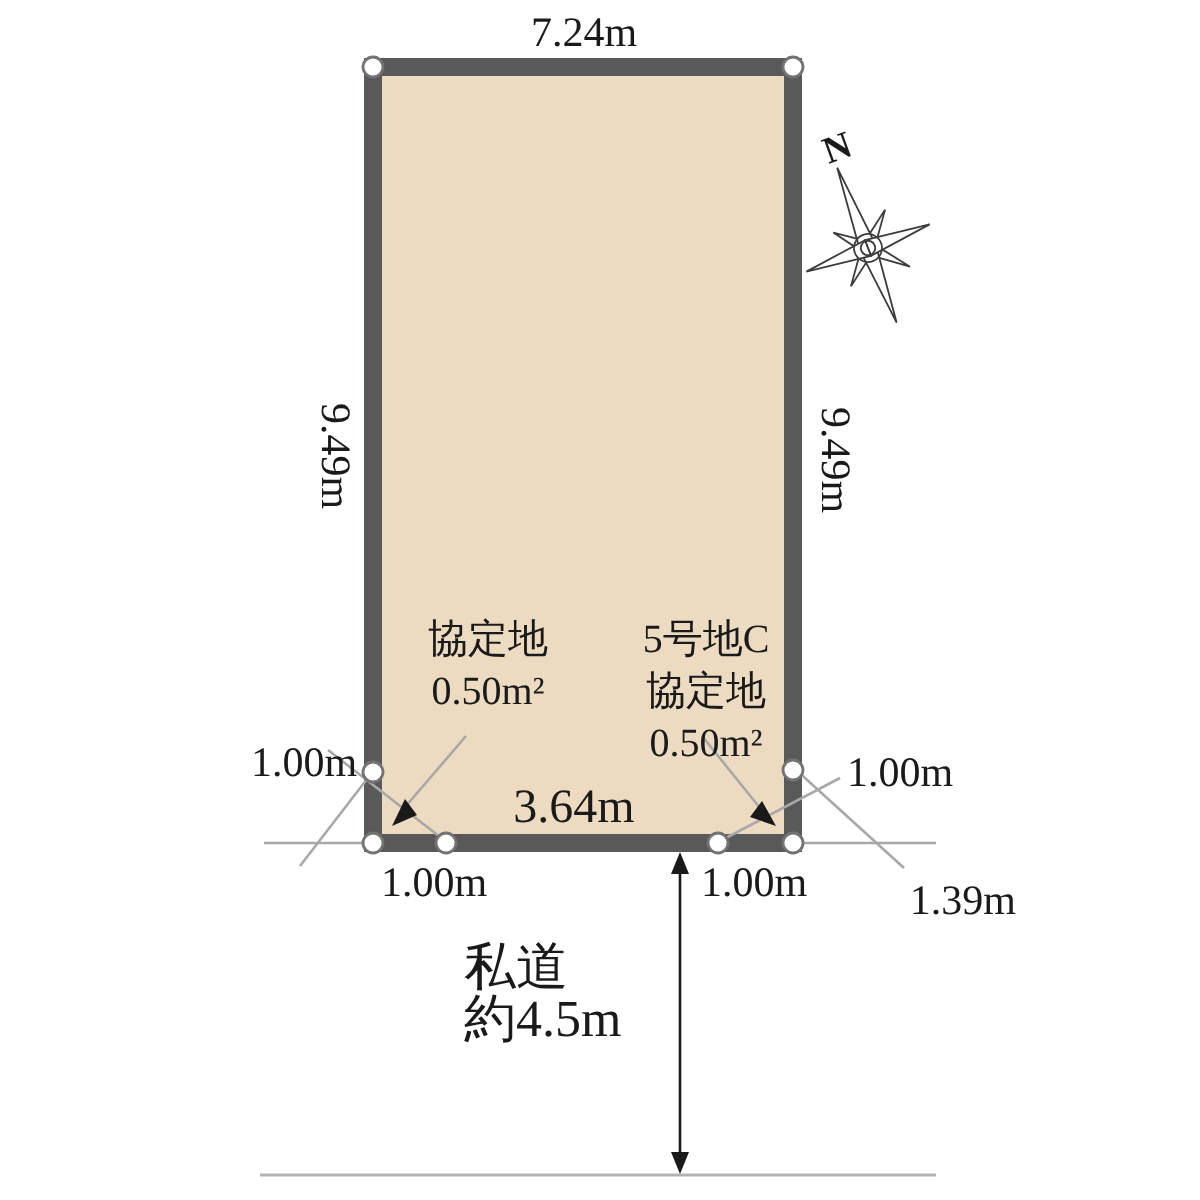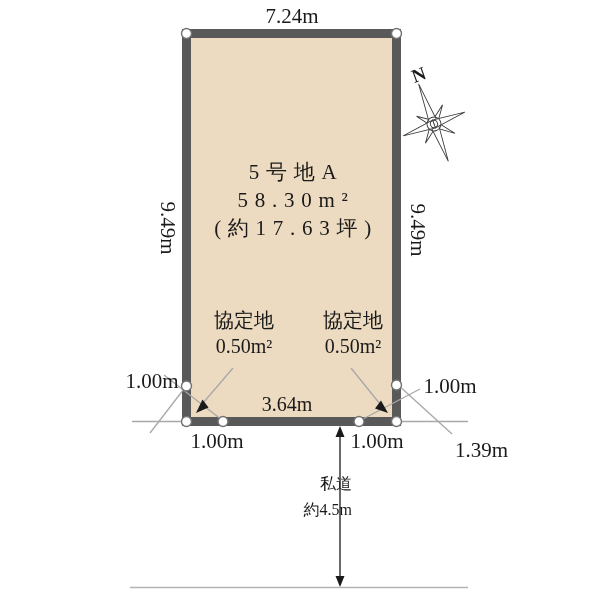--- a/index.html
+++ b/index.html
@@ -17,22 +17,22 @@
   .blk{stroke:#1a1a1a;stroke-width:1.3;fill:none;}
   .blkfill{fill:#1a1a1a;stroke:none;}
   .rose{stroke:#3c3c3c;stroke-width:0.9;fill:#ffffff;}
   .rosec{stroke:#3c3c3c;stroke-width:0.9;fill:none;}
   .vtext{transform:rotate(90deg);}
   .main-lot{position:absolute;left:196px;top:158px;width:200px;text-align:center;
             font-size:21px;line-height:28px;}
   .sp{letter-spacing:0.32em;}
   .corner-block{position:absolute;top:307px;width:110px;text-align:center;
                 font-size:20px;line-height:26px;}
-  .road-block{position:absolute;left:232px;top:471px;width:120px;text-align:right;
-              font-size:16px;line-height:26px;}
+  .road-block{position:absolute;left:232px;top:471px;width:120px;text-align:left;
+              font-size:26px;line-height:26px;}
   .north{position:absolute;left:404px;top:64px;width:30px;text-align:center;
          font-weight:bold;font-size:19px;transform:rotate(-20deg);}
 </style>
 </head>
 <body>
 
 <div class="canvas" style="--lot-fill: #ecdbc0; --lot-border: #595959; --guide-line: #a8a8a8; --road-line: #b3b3b3; --text: #1a1a1a;">
 
   <svg width="600" height="600" viewBox="0 0 600 600">
 
@@ -80,34 +80,30 @@
       <circle class="rosec" r="7"></circle>
       <circle class="rosec" r="3.6"></circle>
     </g>
   </svg>
 
   <div class="north">N</div>
 
   <div class="lbl" style="left:252px;top:5px;width:80px;">7.24m</div>
   <div class="lbl vtext" style="left:128px;top:217px;width:80px;">9.49m</div>
   <div class="lbl vtext" style="left:378px;top:219px;width:80px;">9.49m</div>
-  <div class="lbl" style="left:247px;top:393px;width:80px;font-size:20px;">3.64m</div>
+  <div class="lbl" style="left:247px;top:393px;width:80px;font-size:24px;">3.64m</div>
 
-  <div class="main-lot">
-    <div class="sp">5号地A</div>
-    <div class="sp">58.30m²</div>
-    <div class="sp">(約17.63坪)</div>
-  </div>
 
   <div class="corner-block" style="left:189px;">
     <div>協定地</div>
     <div>0.50m²</div>
   </div>
 
   <div class="corner-block" style="left:298px;">
+    <div>5号地C</div>
     <div>協定地</div>
     <div>0.50m²</div>
   </div>
 
   <div class="lbl" style="left:112px;top:370px;width:80px;">1.00m</div>
   <div class="lbl" style="left:177px;top:430px;width:80px;">1.00m</div>
   <div class="lbl" style="left:337px;top:430px;width:80px;">1.00m</div>
   <div class="lbl" style="left:428px;top:439px;width:80px;text-align:right;">1.39m</div>
   <div class="lbl" style="left:410px;top:375px;width:80px;">1.00m</div>
 

